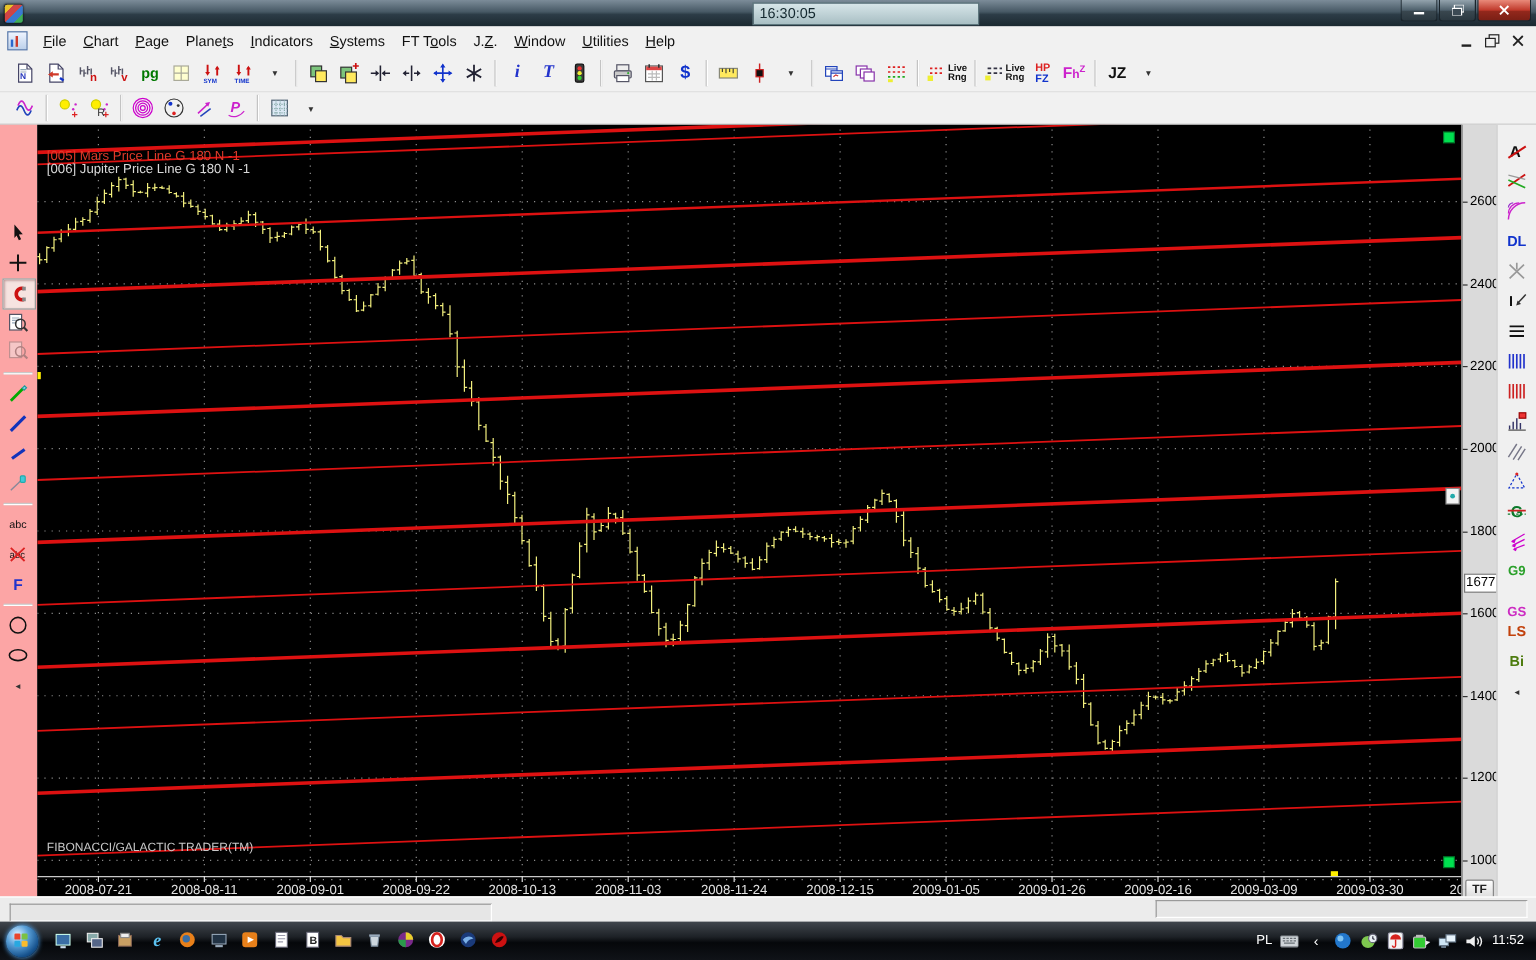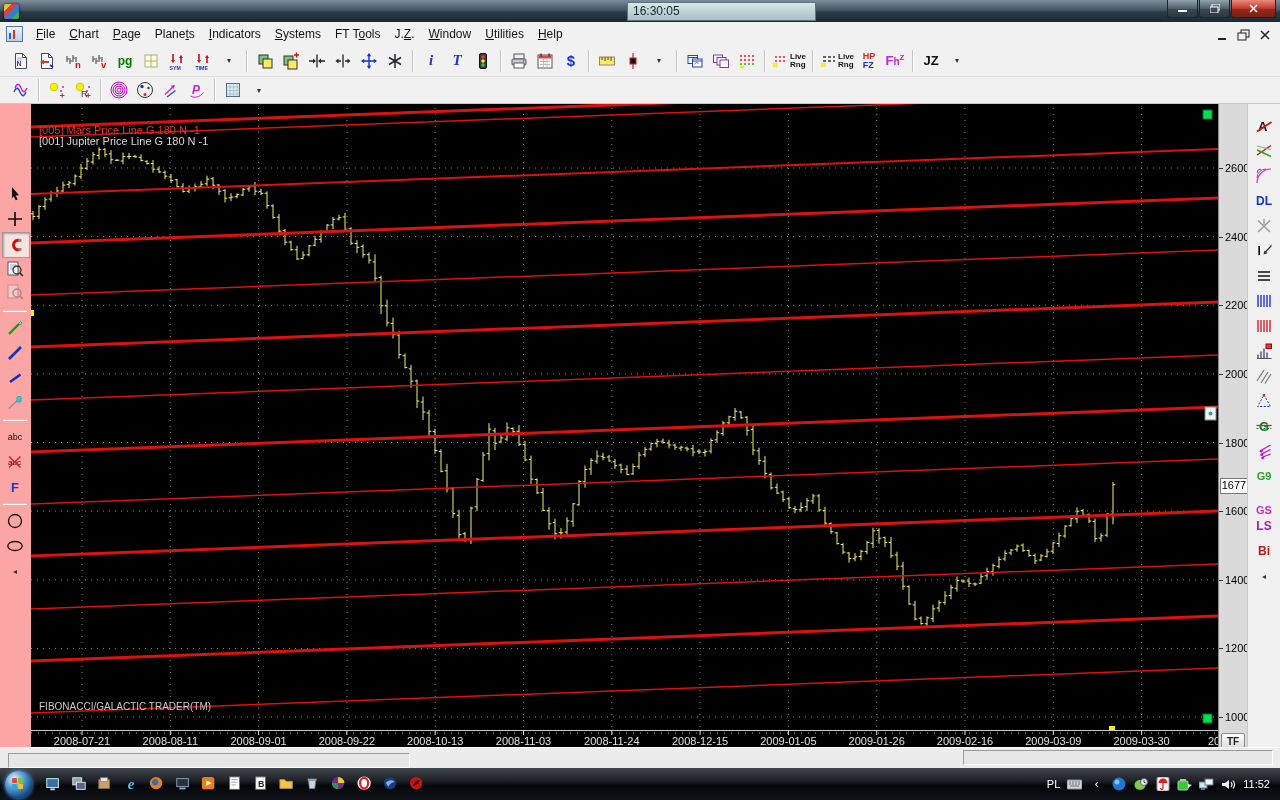--- a/index.html
+++ b/index.html
@@ -554,21 +554,21 @@
       <line x1="1198.8999999999999" y1="626" x2="1198.8999999999999" y2="631" stroke="#e0e0e0"></line>
       <text x="1198.8999999999999" y="641" text-anchor="middle" font-size="11" font-family="Liberation Sans, sans-serif" fill="#e2e2e2">2009-04-</text>
       <rect x="1172" y="6" width="9" height="9" fill="#00e050" stroke="#007728"></rect>
       <rect x="1172" y="610" width="9" height="9" fill="#00e050" stroke="#007728"></rect>
       <rect x="1174" y="303" width="11" height="13" fill="#f2f2f2" stroke="#888"></rect>
       <circle cx="1179.5" cy="309.5" r="2" fill="#2aa"></circle>
       <rect x="1078" y="622" width="6" height="4" fill="#ffee00"></rect>
       <rect x="0" y="206" width="3" height="6" fill="#ffee00"></rect>
     </svg>
   <div class="ovl" style="left: 8px; top: 20px; color: rgb(224, 58, 42);">[005] Mars Price Line G 180 N -1</div>
-  <div class="ovl" style="left: 8px; top: 31px; color: rgb(216, 216, 216);">[001] Jupiter Price Line G 180 N -1</div>
+  <div class="ovl" style="left: 8px; top: 31px; color: rgb(216, 216, 216);">[006] Jupiter Price Line G 180 N -1</div>
   <div class="ovl" style="left:8px;top:597px;font-size:10px;color:#c8c8c8;">FIBONACCI/GALACTIC TRADER(TM)</div>
 </div>
 
 <div class="abs" id="pstrip">
   <div id="lastbox" style="top: 374px;">1677</div>
   <div id="tfbtn" style="top: 629px;">TF</div>
 <div class="ptick" style="top: 57px;"><i></i>2600</div>
     <div class="ptick" style="top: 126px;"><i></i>2400</div>
     <div class="ptick" style="top: 194px;"><i></i>2200</div>
     <div class="ptick" style="top: 263px;"><i></i>2000</div>
@@ -661,24 +661,24 @@
         <path d="M4 9.5l4.3-2.2-1.2 3.4zM4.5 13l4.2-1.7-1.3 3zM5.5 16l3.8-1.2-1.1 2.6z" fill="#c0c"></path>
       </svg>
     </div>
     <div class="rtool" style="top: 360px;">
       <span style="color:#2aa02a;font-size:11px;font-weight:bold;">G9</span>
     </div>
     <div class="rtool" style="top: 385px;">
       <span style="color:#cc2cc2;font-size:11px;font-weight:bold;margin-top:18px;">GS</span>
     </div>
     <div class="rtool" style="top: 410px;">
-      <span style="color:#a21caf;font-size:12px;font-weight:bold;">LS</span>
+      <span style="color:#c2410c;font-size:12px;font-weight:bold;">LS</span>
     </div>
     <div class="rtool" style="top: 435px;">
-      <span style="color:#b91c1c;font-size:12px;font-weight:bold;">Bi</span>
+      <span style="color:#4d7c0f;font-size:12px;font-weight:bold;">Bi</span>
     </div>
     <div class="rtool" style="top: 460px;">
       <span style="color:#333333;font-size:8px;">◂</span>
     </div>
   </div>
 
 <div class="abs" id="statusbar">
   <div class="spanel" style="left:8px;top:5px;width:400px;"></div>
   <div class="spanel" style="left:963px;top:2px;width:308px;"></div>
 </div>

